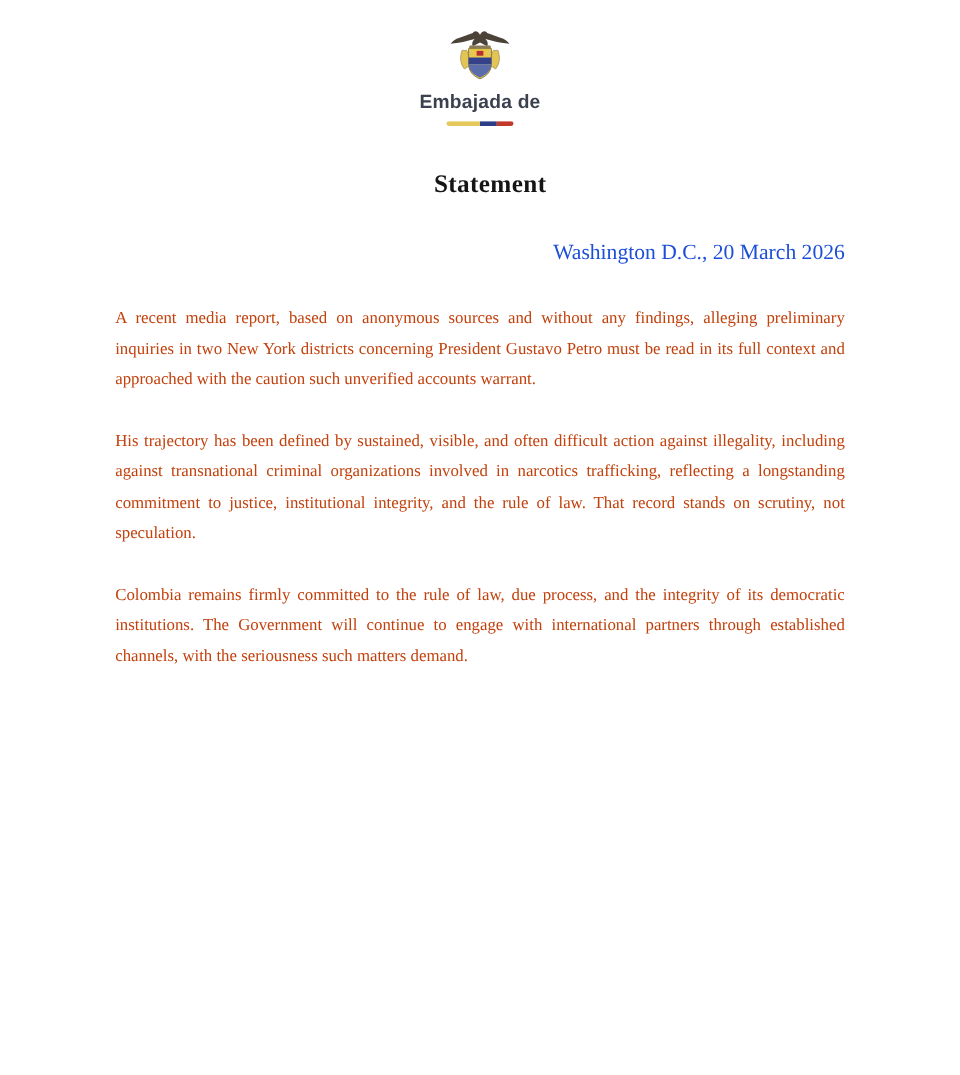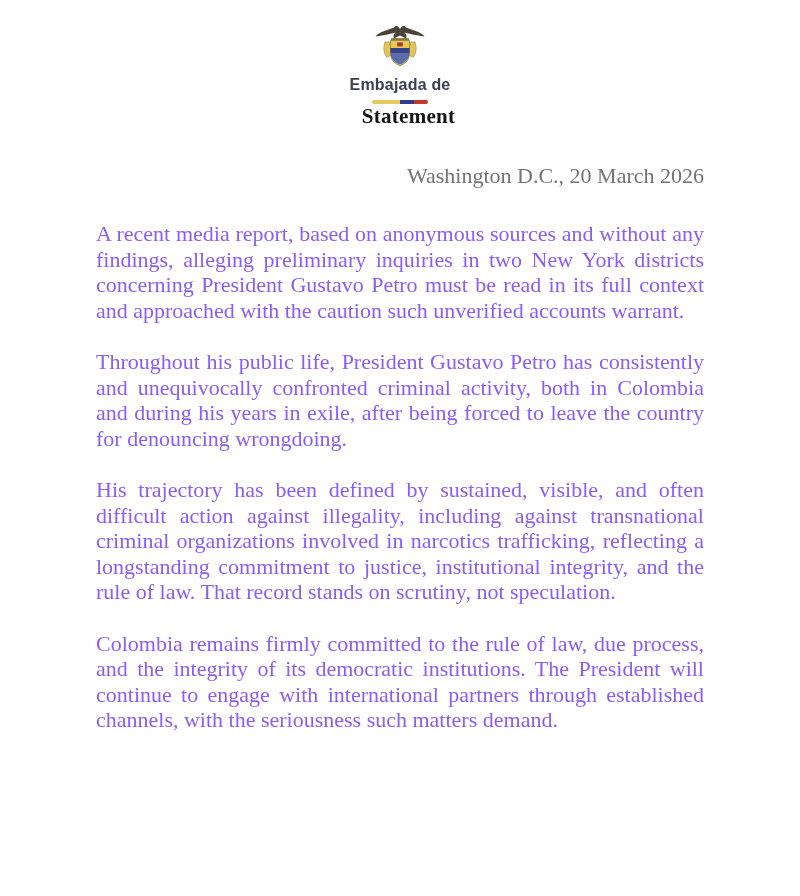--- a/index.html
+++ b/index.html
@@ -37,46 +37,47 @@
     margin: 7px auto 0 auto;
     display: flex;
     border-radius: 2px;
     overflow: hidden;
   }
   .flag-yellow { flex: 2; background: #E6C95C; }
   .flag-blue   { flex: 1; background: #2C3E87; }
   .flag-red    { flex: 1; background: #C0392B; }
   
   .doc-title {
+    margin-top: 36px;
     text-align: center;
     font-weight: 700;
     font-size: 21px;
     color: #151515;
     letter-spacing: 0.3px;
     padding-left: 17px;
   }
   .content {
     width: 608px;
     margin: 0 auto;
   }
   .dateline {
     margin-top: 34px;
     text-align: right;
-    font-size: 22px;
-    color: #737373;
+    font-size: 18px;
+    color: #1d4ed8;
   }
   .body-paragraphs {
     margin-top: 32px;
   }
   .body-paragraphs p {
     margin: 0 0 26px 0;
-    font-size: 22px;
+    font-size: 14px;
     line-height: 25.5px;
     text-align: justify;
-    color: #8b5cf6;
+    color: #c2410c;
   }
 </style>
 </head>
 <body>
 
 <div class="page">
 
   <div class="letterhead">
     <span class="crest">
       <svg width="52" height="46" viewBox="0 0 52 46" aria-hidden="true">
@@ -106,19 +107,18 @@
       <span class="flag-red"></span>
     </div>
   </div>
 
   <div class="doc-title">Statement</div>
 
   <div class="content">
     <div class="dateline">Washington D.C., 20 March 2026</div>
     <div class="body-paragraphs">
       <p>A recent media report, based on anonymous sources and without any findings, alleging preliminary inquiries in two New York districts concerning President Gustavo Petro must be read in its full context and approached with the caution such unverified accounts warrant.</p>
-      <p>Throughout his public life, President Gustavo Petro has consistently and unequivocally confronted criminal activity, both in Colombia and during his years in exile, after being forced to leave the country for denouncing wrongdoing.</p>
       <p>His trajectory has been defined by sustained, visible, and often difficult action against illegality, including against transnational criminal organizations involved in narcotics trafficking, reflecting a longstanding commitment to justice, institutional integrity, and the rule of law. That record stands on scrutiny, not speculation.</p>
-      <p>Colombia remains firmly committed to the rule of law, due process, and the integrity of its democratic institutions. The President will continue to engage with international partners through established channels, with the seriousness such matters demand.</p>
+      <p>Colombia remains firmly committed to the rule of law, due process, and the integrity of its democratic institutions. The Government will continue to engage with international partners through established channels, with the seriousness such matters demand.</p>
     </div>
   </div>
 
 </div>
 
 </body></html>

